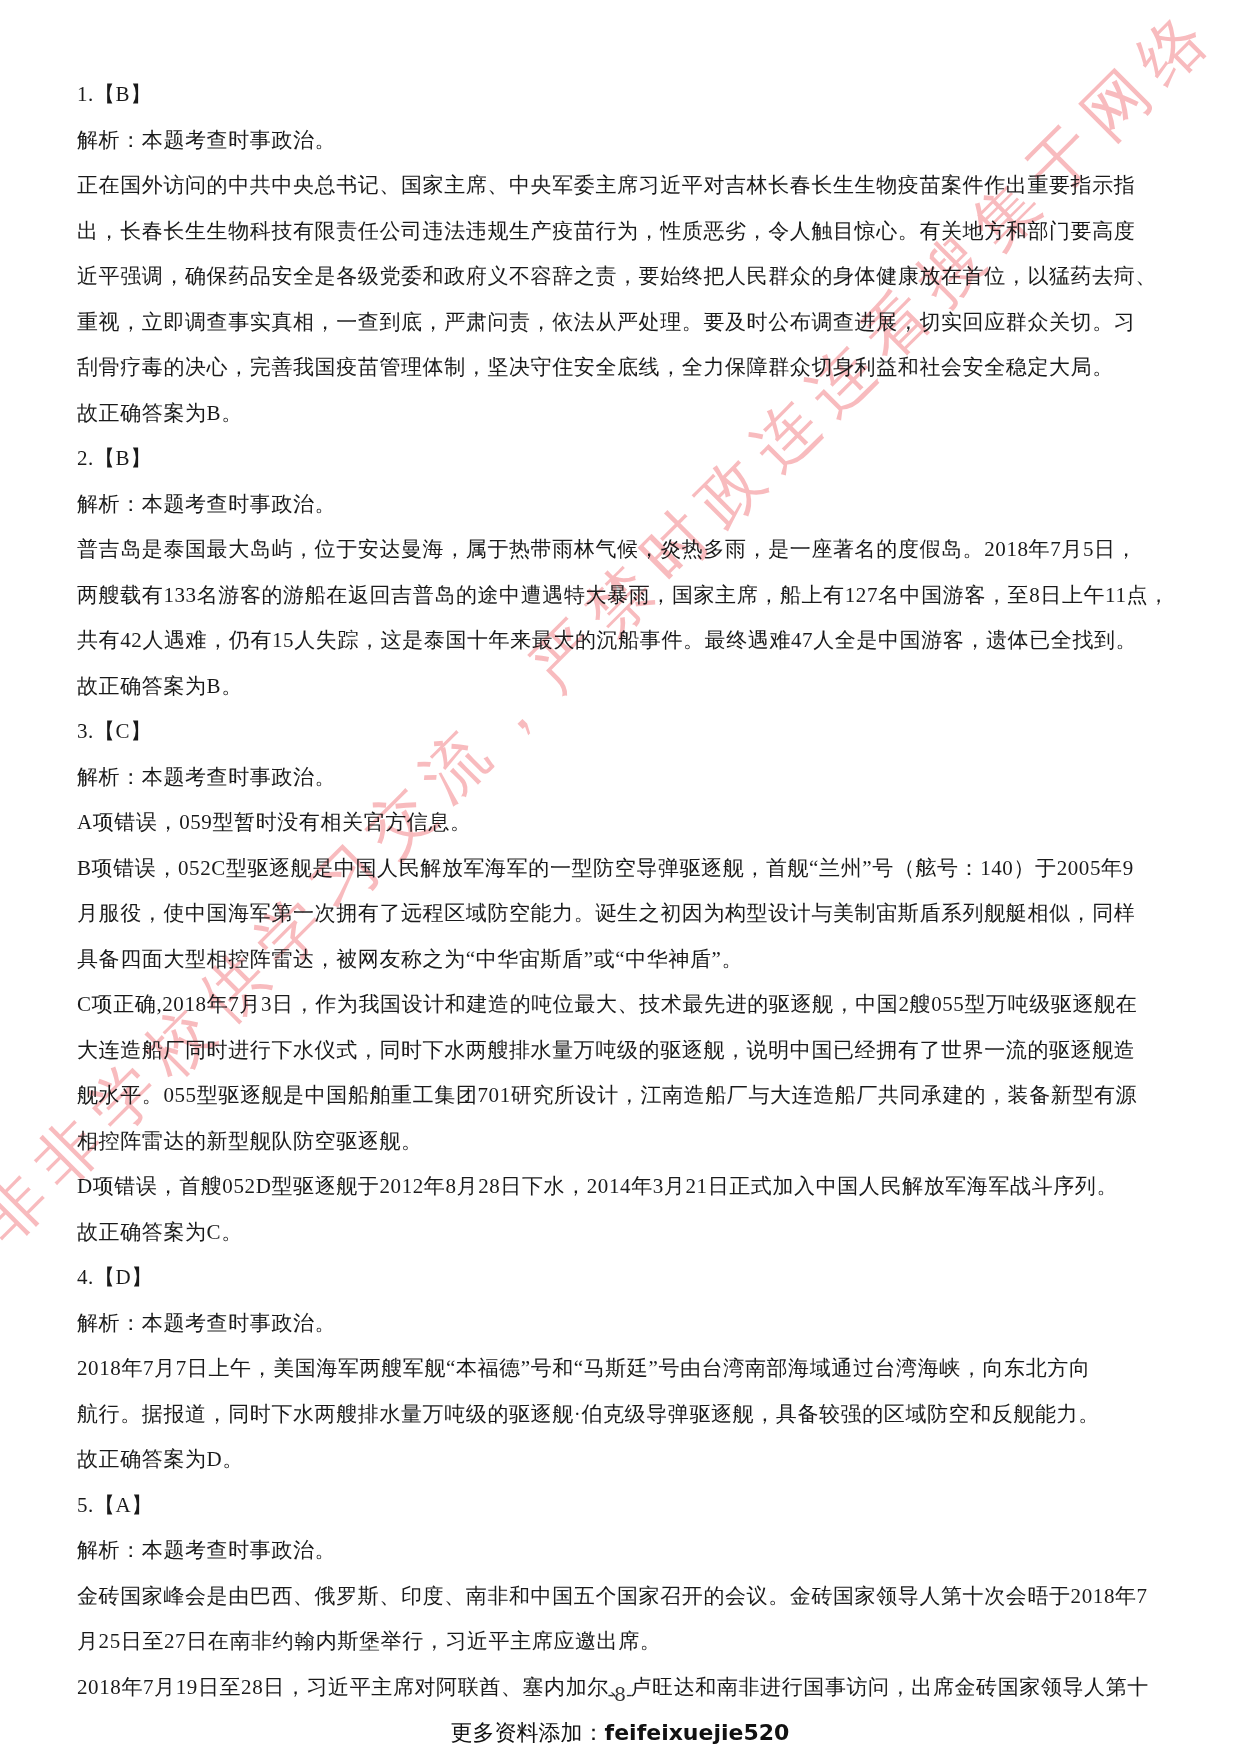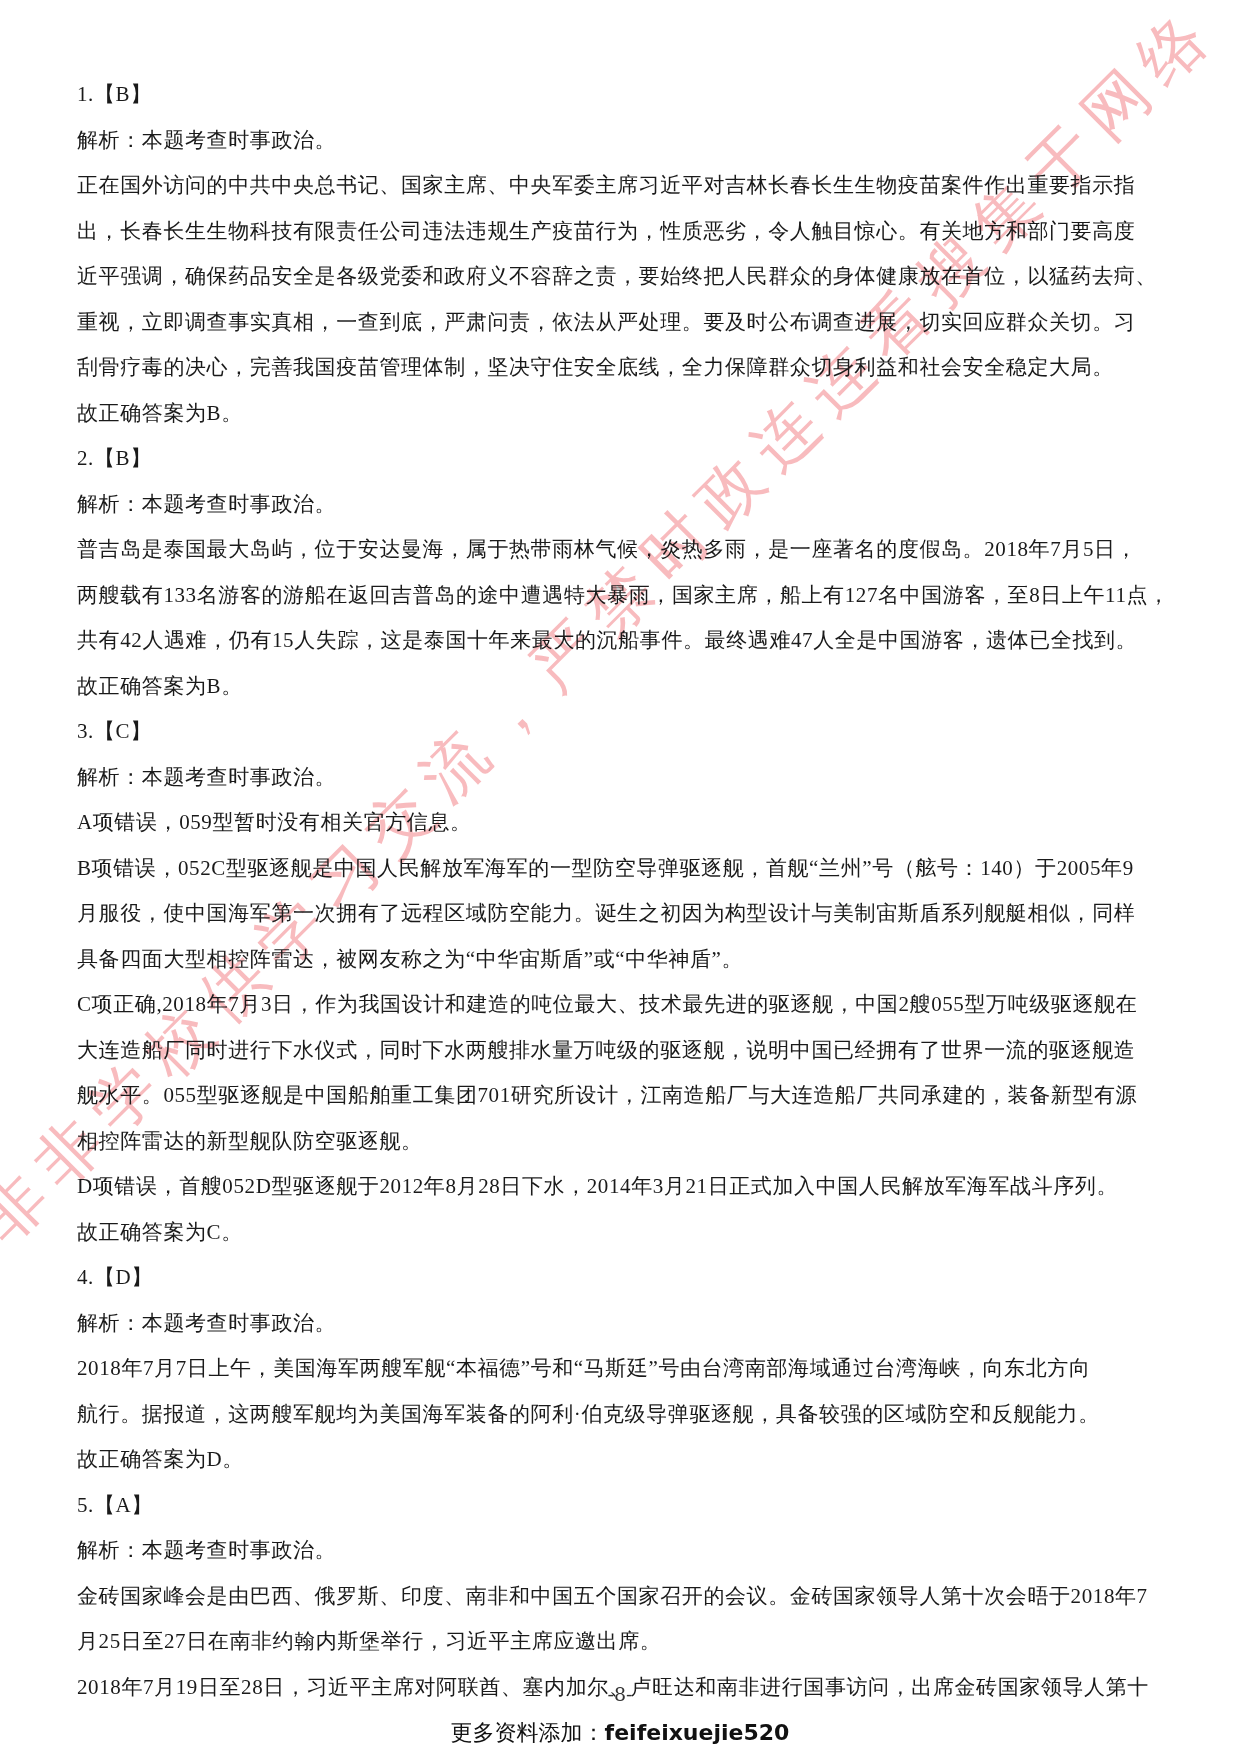--- a/index.html
+++ b/index.html
@@ -53,21 +53,21 @@
       <div class="line">大连造船厂同时进行下水仪式，同时下水两艘排水量万吨级的驱逐舰，说明中国已经拥有了世界一流的驱逐舰造</div>
       <div class="line">舰水平。055型驱逐舰是中国船舶重工集团701研究所设计，江南造船厂与大连造船厂共同承建的，装备新型有源</div>
       <div class="line">相控阵雷达的新型舰队防空驱逐舰。</div>
       <div class="line">D项错误，首艘052D型驱逐舰于2012年8月28日下水，2014年3月21日正式加入中国人民解放军海军战斗序列。</div>
       <div class="line">故正确答案为C。</div>
     </div>
     <div>
       <div class="line qnum">4.【D】</div>
       <div class="line">解析：本题考查时事政治。</div>
       <div class="line">2018年7月7日上午，美国海军两艘军舰“本福德”号和“马斯廷”号由台湾南部海域通过台湾海峡，向东北方向</div>
-      <div class="line">航行。据报道，这两艘军舰均为美国海军装备的阿利·伯克级导弹驱逐舰，具备较强的区域防空和反舰能力。</div>
+      <div class="line">航行。据报道，同时下水两艘排水量万吨级的驱逐舰·伯克级导弹驱逐舰，具备较强的区域防空和反舰能力。</div>
       <div class="line">故正确答案为D。</div>
     </div>
     <div>
       <div class="line qnum">5.【A】</div>
       <div class="line">解析：本题考查时事政治。</div>
       <div class="line">金砖国家峰会是由巴西、俄罗斯、印度、南非和中国五个国家召开的会议。金砖国家领导人第十次会晤于2018年7</div>
       <div class="line">月25日至27日在南非约翰内斯堡举行，习近平主席应邀出席。</div>
       <div class="line">2018年7月19日至28日，习近平主席对阿联酋、塞内加尔、卢旺达和南非进行国事访问，出席金砖国家领导人第十</div>
     </div>
   </div>

